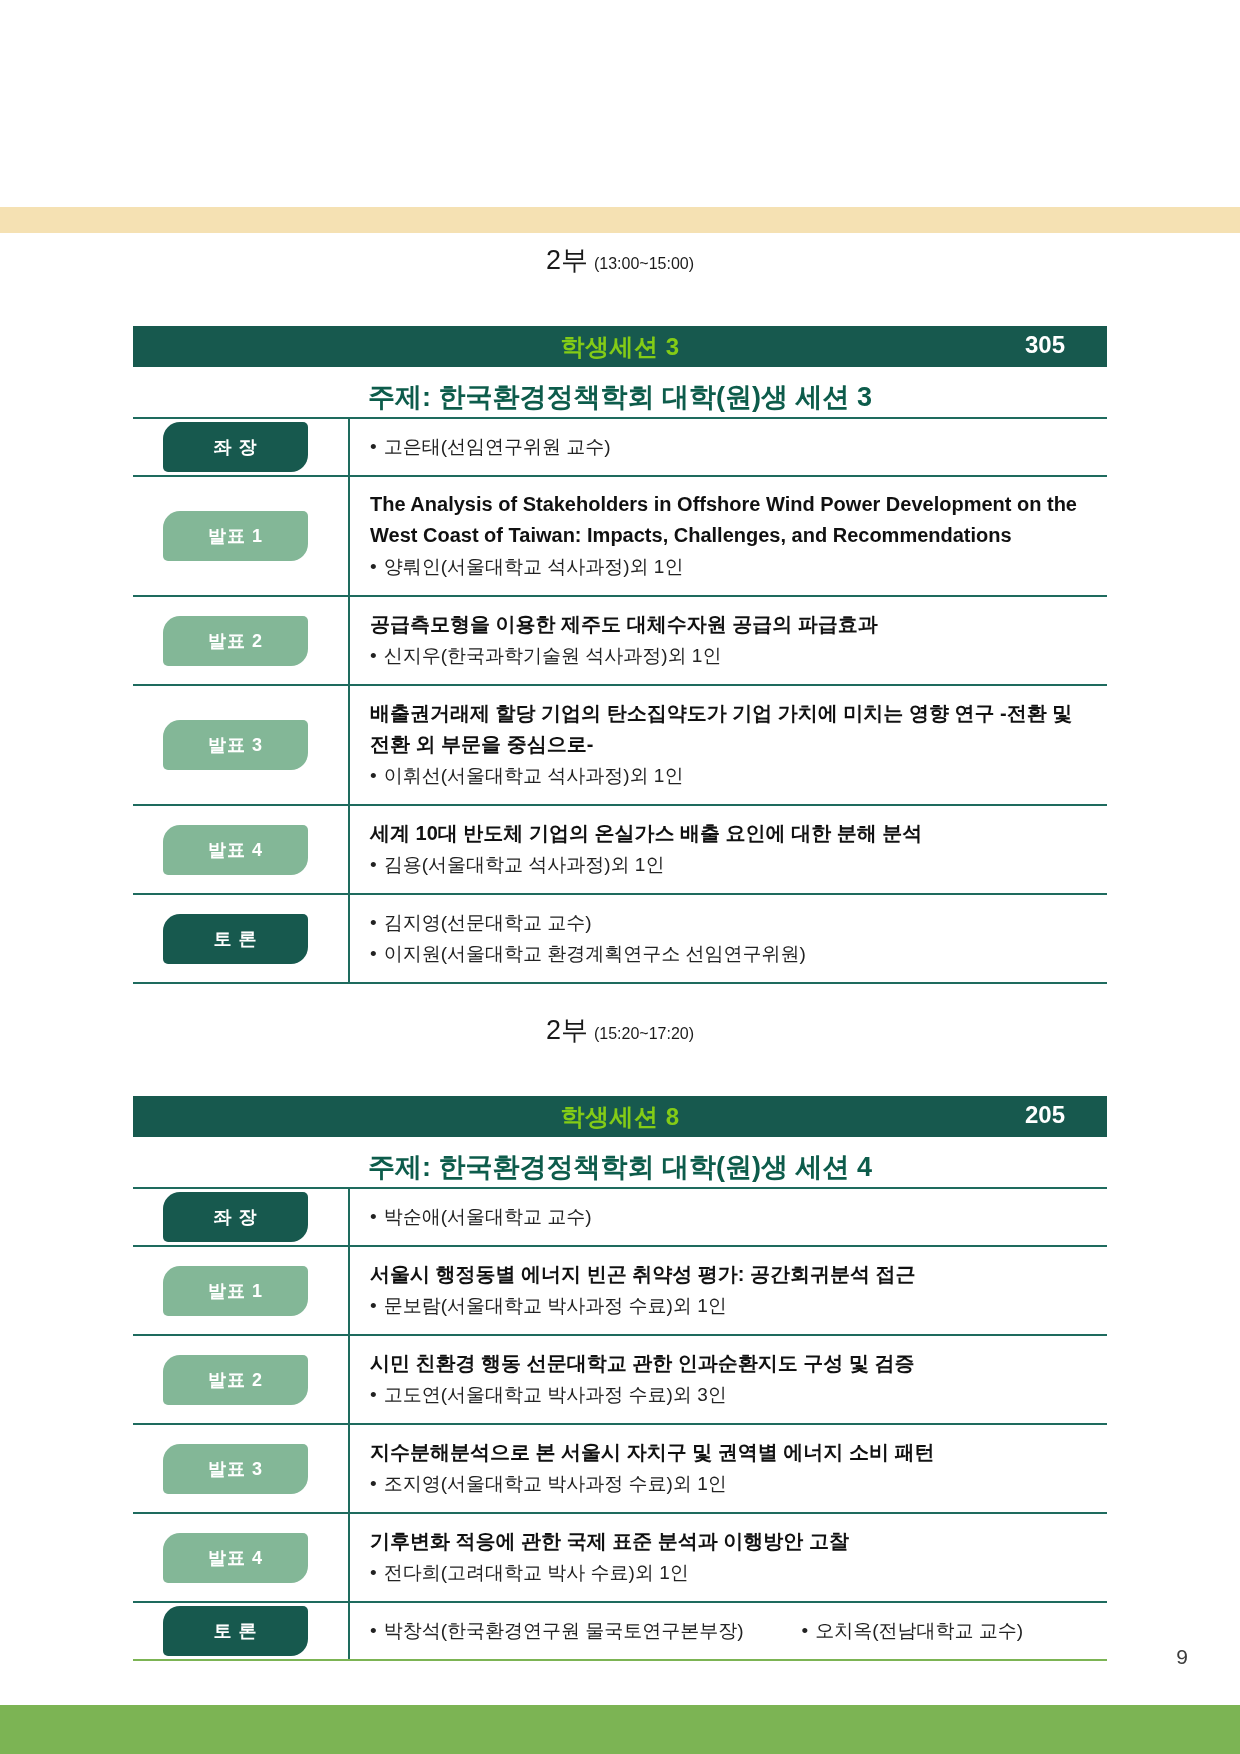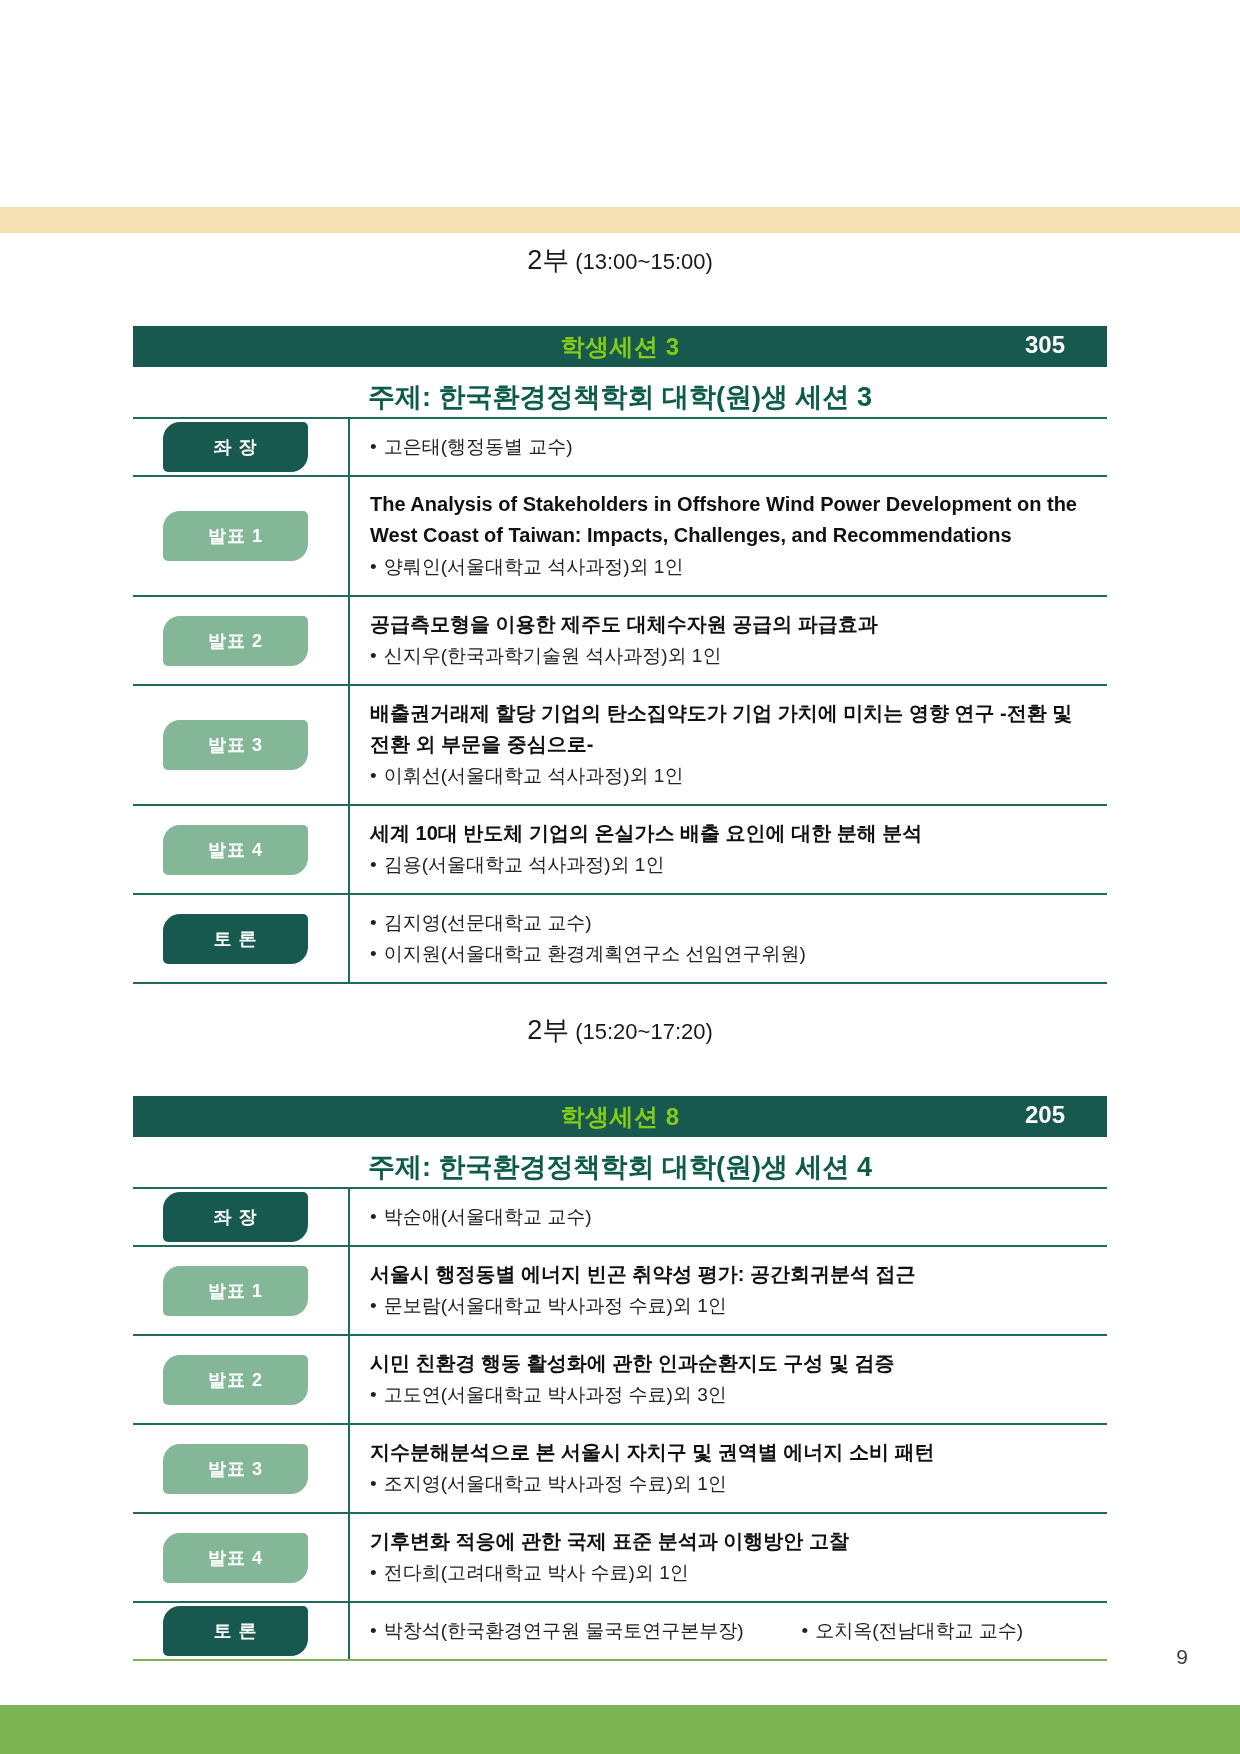--- a/index.html
+++ b/index.html
@@ -19,21 +19,21 @@
     font-family:"Liberation Sans","DejaVu Sans",sans-serif;overflow:hidden;
   }
   .top-band{position:absolute;top:207px;left:0;width:1240px;height:26px;background:var(--top-band);}
   .bottom-band{position:absolute;left:0;bottom:0;width:1240px;height:49px;background:var(--bottom-band);}
   .page-number{position:absolute;right:52px;top:1645px;font-size:21px;color:#3c3c3c;}
 
   .content{position:absolute;left:133px;top:240px;width:974px;}
 
   .part-title{text-align:center;color:#1a1a1a;margin:0 0 42px 0;line-height:40px;}
   .part-title .part-label{font-size:27px;font-weight:500;text-align:center;}
-  .part-title .part-time{font-size:22px;font-weight:400;margin-left:6px;}
+  .part-title .part-time{font-size:16px;font-weight:400;margin-left:6px;}
 
   .section + .section{margin-top:26px;}
 
   .table-header{height:41px;background:var(--header-bar);position:relative;
     display:flex;align-items:center;justify-content:center;}
   .table-header .session{color:#84cc16;font-size:24px;font-weight:bold;letter-spacing:.5px;}
   .table-header .room{position:absolute;right:42px;top:0;height:38px;display:flex;align-items:center;
     color:#ffffff;font-size:24px;font-weight:bold;}
 
   .table-subtitle{text-align:center;font-size:27px;font-weight:bold;color:var(--subtitle);
@@ -66,21 +66,21 @@
         <div class="table-header">
           <span class="session">학생세션 3</span>
           <span class="room">305</span>
         </div>
         <div class="table-subtitle">주제: 한국환경정책학회 대학(원)생 세션 3</div>
         <div class="row">
           <div class="label-cell">
             <div class="pill dark">좌 장</div>
           </div>
           <div class="content-cell">
-            <div class="line-bullet"><span class="bullet">•</span><span class="text">고은태(행정동별 교수)</span></div>
+            <div class="line-bullet"><span class="bullet">•</span><span class="text">고은태(선임연구위원 교수)</span></div>
           </div>
         </div>
         <div class="row">
           <div class="label-cell">
             <div class="pill light">발표 1</div>
           </div>
           <div class="content-cell">
             <div class="line-title">The Analysis of Stakeholders in Offshore Wind Power Development on the West Coast of Taiwan: Impacts, Challenges, and Recommendations</div>
             <div class="line-bullet"><span class="bullet">•</span><span class="text">양뤄인(서울대학교 석사과정)외 1인</span></div>
           </div>
@@ -146,21 +146,21 @@
           <div class="content-cell">
             <div class="line-title">서울시 행정동별 에너지 빈곤 취약성 평가: 공간회귀분석 접근</div>
             <div class="line-bullet"><span class="bullet">•</span><span class="text">문보람(서울대학교 박사과정 수료)외 1인</span></div>
           </div>
         </div>
         <div class="row">
           <div class="label-cell">
             <div class="pill light">발표 2</div>
           </div>
           <div class="content-cell">
-            <div class="line-title">시민 친환경 행동 활성화에 관한 인과순환지도 구성 및 검증</div>
+            <div class="line-title">시민 친환경 행동 선문대학교 관한 인과순환지도 구성 및 검증</div>
             <div class="line-bullet"><span class="bullet">•</span><span class="text">고도연(서울대학교 박사과정 수료)외 3인</span></div>
           </div>
         </div>
         <div class="row">
           <div class="label-cell">
             <div class="pill light">발표 3</div>
           </div>
           <div class="content-cell">
             <div class="line-title">지수분해분석으로 본 서울시 자치구 및 권역별 에너지 소비 패턴</div>
             <div class="line-bullet"><span class="bullet">•</span><span class="text">조지영(서울대학교 박사과정 수료)외 1인</span></div>

